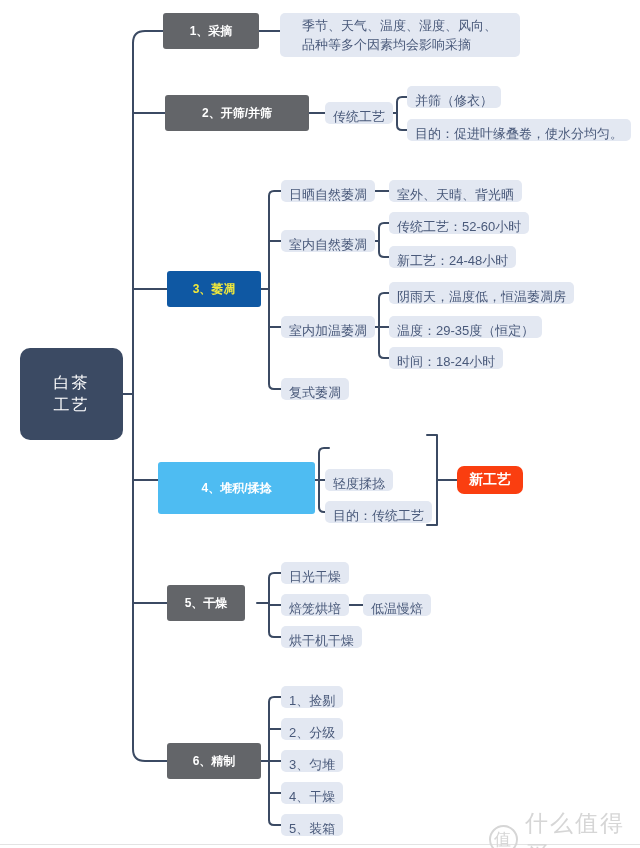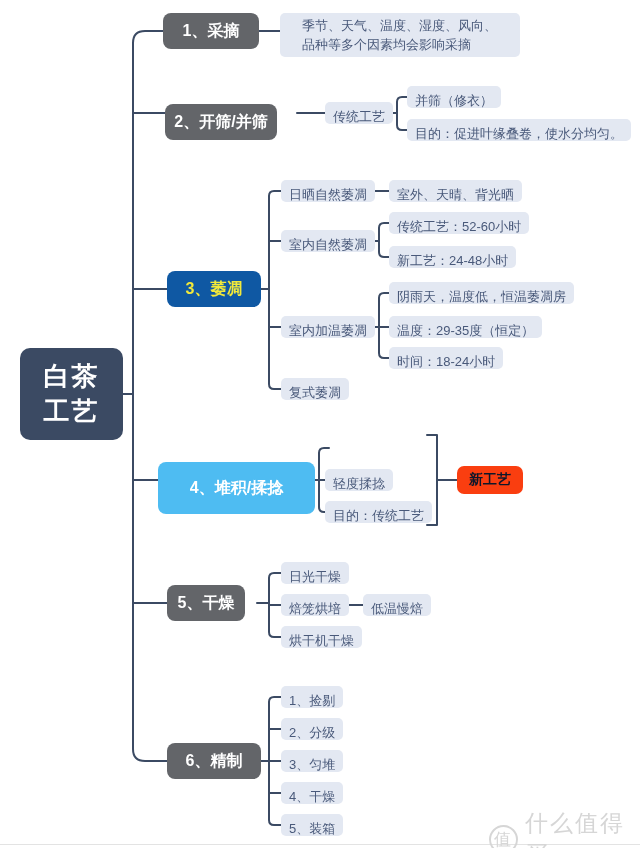--- a/index.html
+++ b/index.html
@@ -6,40 +6,40 @@
     --root-bg:#3b4a63; --branch-bg:#636569; --wilting-bg:#0f58a3; --wilting-text:#f2e93a;
     --pile-bg:#4ebcf2; --callout-bg:#fa3e10; --leaf-bg:#e3e8f2; --leaf-text:#49597a;
     --line:#3b4a63; --watermark:#d6d6d6;
   }
   html,body{margin:0;padding:0;background:#ffffff;}
   body{font-family:"Liberation Sans","DejaVu Sans",sans-serif;}
   .canvas{position:relative;width:640px;height:848px;background:#ffffff;overflow:hidden;}
   .wires{position:absolute;left:0;top:0;z-index:0;}
   .node{position:absolute;z-index:1;box-sizing:border-box;}
   .root{
-    background:var(--root-bg);color:#ffffff;font-weight:bold;font-size:26px;line-height:1.35;
+    background:var(--root-bg);color:#ffffff;font-weight:normal;font-size:16px;line-height:1.35;
     border-radius:10px;display:flex;align-items:center;justify-content:center;text-align:right;
     white-space:pre-line;letter-spacing:2px;
   }
   .branch{
-    color:#ffffff;font-weight:bold;font-size:16px;border-radius:8px;
+    color:#ffffff;font-weight:bold;font-size:12px;border-radius:3px;
     display:flex;align-items:center;justify-content:center;white-space:nowrap;
   }
   .branch.gray{background:var(--branch-bg);}
   .branch.wilting{background:var(--wilting-bg);color:var(--wilting-text);}
   .branch.pile{background:var(--pile-bg);}
   .leaf{
     background:var(--leaf-bg);color:var(--leaf-text);font-size:13px;line-height:22px;height:22px;
     padding:4px 8px;border-radius:5px;white-space:nowrap;display:inline-block;
   }
   .leaf.multiline{
     white-space:normal;height:auto;line-height:19px;padding:3px 22px;width:240px;
   }
   .callout{
-    background:var(--callout-bg);color:#0f172a;font-weight:bold;font-size:14px;border-radius:7px;
+    background:var(--callout-bg);color:#ffffff;font-weight:bold;font-size:14px;border-radius:7px;
     display:flex;align-items:center;justify-content:center;white-space:nowrap;text-align:right;
   }
   .watermark{
     position:absolute;z-index:1;left:489px;top:808px;display:flex;align-items:center;
     color:var(--watermark);font-size:23px;letter-spacing:2px;
   }
   .wm-badge{
     width:25px;height:25px;border:2px solid var(--watermark);border-radius:50%;
     display:flex;align-items:center;justify-content:center;font-size:17px;margin-right:7px;flex:0 0 auto;
   }
@@ -60,21 +60,21 @@
       <path d="M257,761 H269 M274,697 Q269,697 269,702 V820 Q269,825 274,825 M274,697 H285 M269,729 H285 M269,761 H285 M269,793 H285 M274,825 H285"></path>
     </g>
   </svg>
 
   <div class="node root" style="left:20px;top:348px;width:103px;height:92px">白茶
 工艺</div>
 
   <div class="node branch gray" style="left:163px;top:13px;width:96px;height:36px">1、采摘</div>
   <div class="node leaf multiline" style="left:280px;top:13px">季节、天气、温度、湿度、风向、品种等多个因素均会影响采摘</div>
 
-  <div class="node branch gray" style="left:165px;top:104px;width:112px;height:36px">2、开筛/并筛</div>
+  <div class="node branch gray" style="left:165px;top:95px;width:144px;height:36px">2、开筛/并筛</div>
   <div class="node leaf" style="left:325px;top:102px">传统工艺</div>
   <div class="node leaf" style="left:407px;top:86px">并筛（修衣）</div>
   <div class="node leaf" style="left:407px;top:119px">目的：促进叶缘叠卷，使水分均匀。</div>
 
   <div class="node branch wilting" style="left:167px;top:271px;width:94px;height:36px">3、萎凋</div>
   <div class="node leaf" style="left:281px;top:180px">日晒自然萎凋</div>
   <div class="node leaf" style="left:389px;top:180px">室外、天晴、背光晒</div>
   <div class="node leaf" style="left:281px;top:230px">室内自然萎凋</div>
   <div class="node leaf" style="left:389px;top:212px">传统工艺：52-60小时</div>
   <div class="node leaf" style="left:389px;top:246px">新工艺：24-48小时</div>

